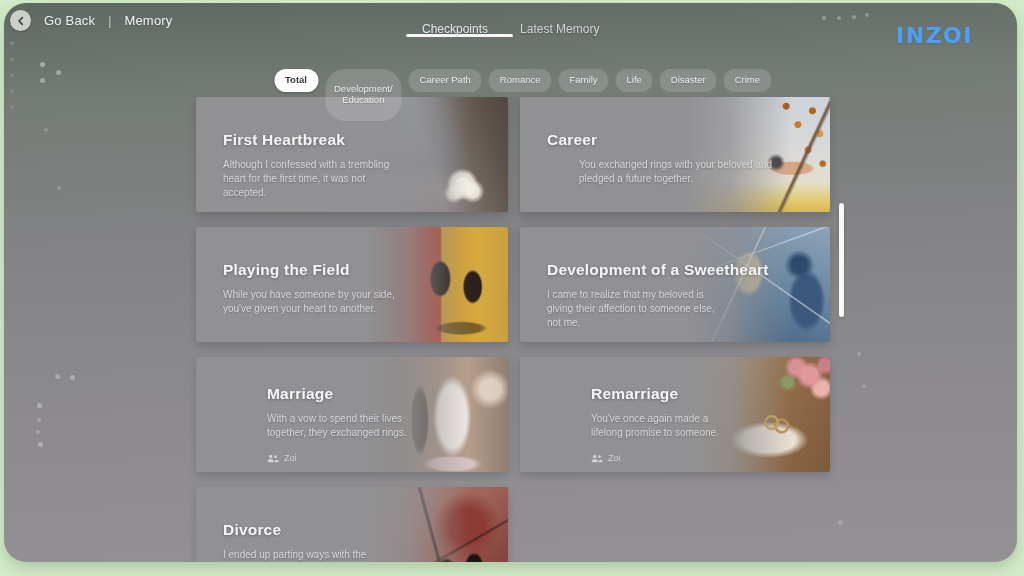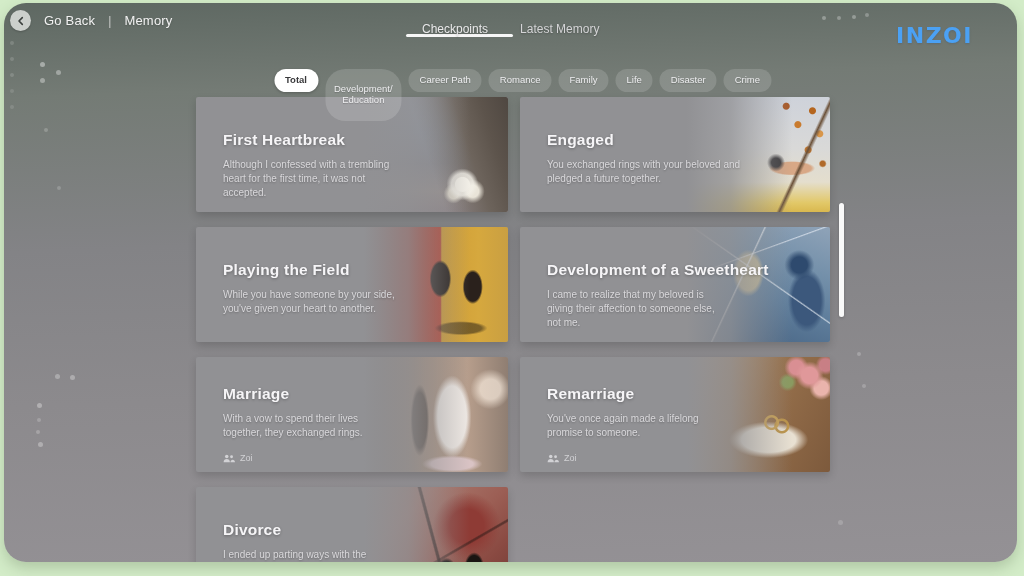--- a/index.html
+++ b/index.html
@@ -33,24 +33,24 @@
   .chip{ background:rgba(255,255,255,.15); color:#ededef; font-size:9.5px; border-radius:20px; padding:6px 11px; white-space:pre-line; text-align:center; line-height:1.15; cursor:pointer; text-shadow:0 1px 1px rgba(0,0,0,.2); }
   .chip.active{ background:#ffffff; color:#39393b; font-weight:bold; text-shadow:none; box-shadow:0 1px 3px rgba(0,0,0,.25); }
   .chip.two-line{ padding:15px 9px; }
 
   
   .grid{ position:absolute; left:192px; top:94px; width:634px; display:grid; grid-template-columns:312px 310px; grid-auto-rows:115px; column-gap:12px; row-gap:15px; }
   .card{ position:relative; border-radius:2px; background:#919194; overflow:hidden; cursor:pointer; box-shadow:0 4px 9px rgba(0,0,0,.16); }
   .art{ position:absolute; top:0; right:0; bottom:0; width:47%; }
   .fade{ position:absolute; top:0; right:0; bottom:0; width:47%; background:linear-gradient(90deg,#919194 2%,rgba(145,145,148,.78) 32%,rgba(145,145,148,0) 74%); }
   .content{ position:absolute; inset:0; padding:34px 0 0 27px; z-index:2; }
-  .card.has-tag .content{ padding-top:28px; }
+  .card.has-tag .content{ padding-top:28px;margin-left:44px; }
   .content h3{ color:#f6f5f7; font-size:15.5px; font-weight:bold; letter-spacing:.2px; margin-bottom:9px; text-shadow:0 1px 3px rgba(0,0,0,.3); }
   .content p{ color:#d9d8db; font-size:10px; line-height:1.4; width:62%; text-shadow:0 1px 2px rgba(0,0,0,.25); }
-  .card-eng .content p{ width:70%; }
+  .card-eng .content p{ width:70%;margin-left:32px; }
   .tag{ display:flex; align-items:center; gap:5px; margin-top:13px; color:#d2d2d5; font-size:9px; }
 
   
   .art-first-heartbreak{ background:
     radial-gradient(circle at 69% 76%, #f2efe7 0 7px, rgba(242,239,231,.85) 8px 11px, rgba(242,239,231,0) 16px),
     radial-gradient(circle at 76% 82%, #e9e4d8 0 6px, rgba(233,228,216,0) 12px),
     radial-gradient(circle at 63% 84%, #ded8cb 0 5px, rgba(222,216,203,0) 10px),
     linear-gradient(252deg, #4f4741 0%, #5d544c 16%, #6d645c 30%, rgba(109,100,92,0) 54%),
     linear-gradient(180deg, #989da7 0%, #8f949e 32%, #8a8a90 58%, #97908f 82%, #8e8689 100%); }
   .art-engaged{ background:
@@ -151,21 +151,21 @@
       <div class="content">
         <h3>First Heartbreak</h3>
         <p>Although I confessed with a trembling heart for the first time, it was not accepted.</p>
       </div>
     </article>
 
     <article class="card card-eng">
       <div class="art art-engaged"></div>
       <div class="fade"></div>
       <div class="content">
-        <h3>Engaged</h3>
+        <h3>Career</h3>
         <p>You exchanged rings with your beloved and pledged a future together.</p>
       </div>
     </article>
 
     <article class="card">
       <div class="art art-playing-the-field"></div>
       <div class="fade"></div>
       <div class="content">
         <h3>Playing the Field</h3>
         <p>While you have someone by your side, you've given your heart to another.</p>

